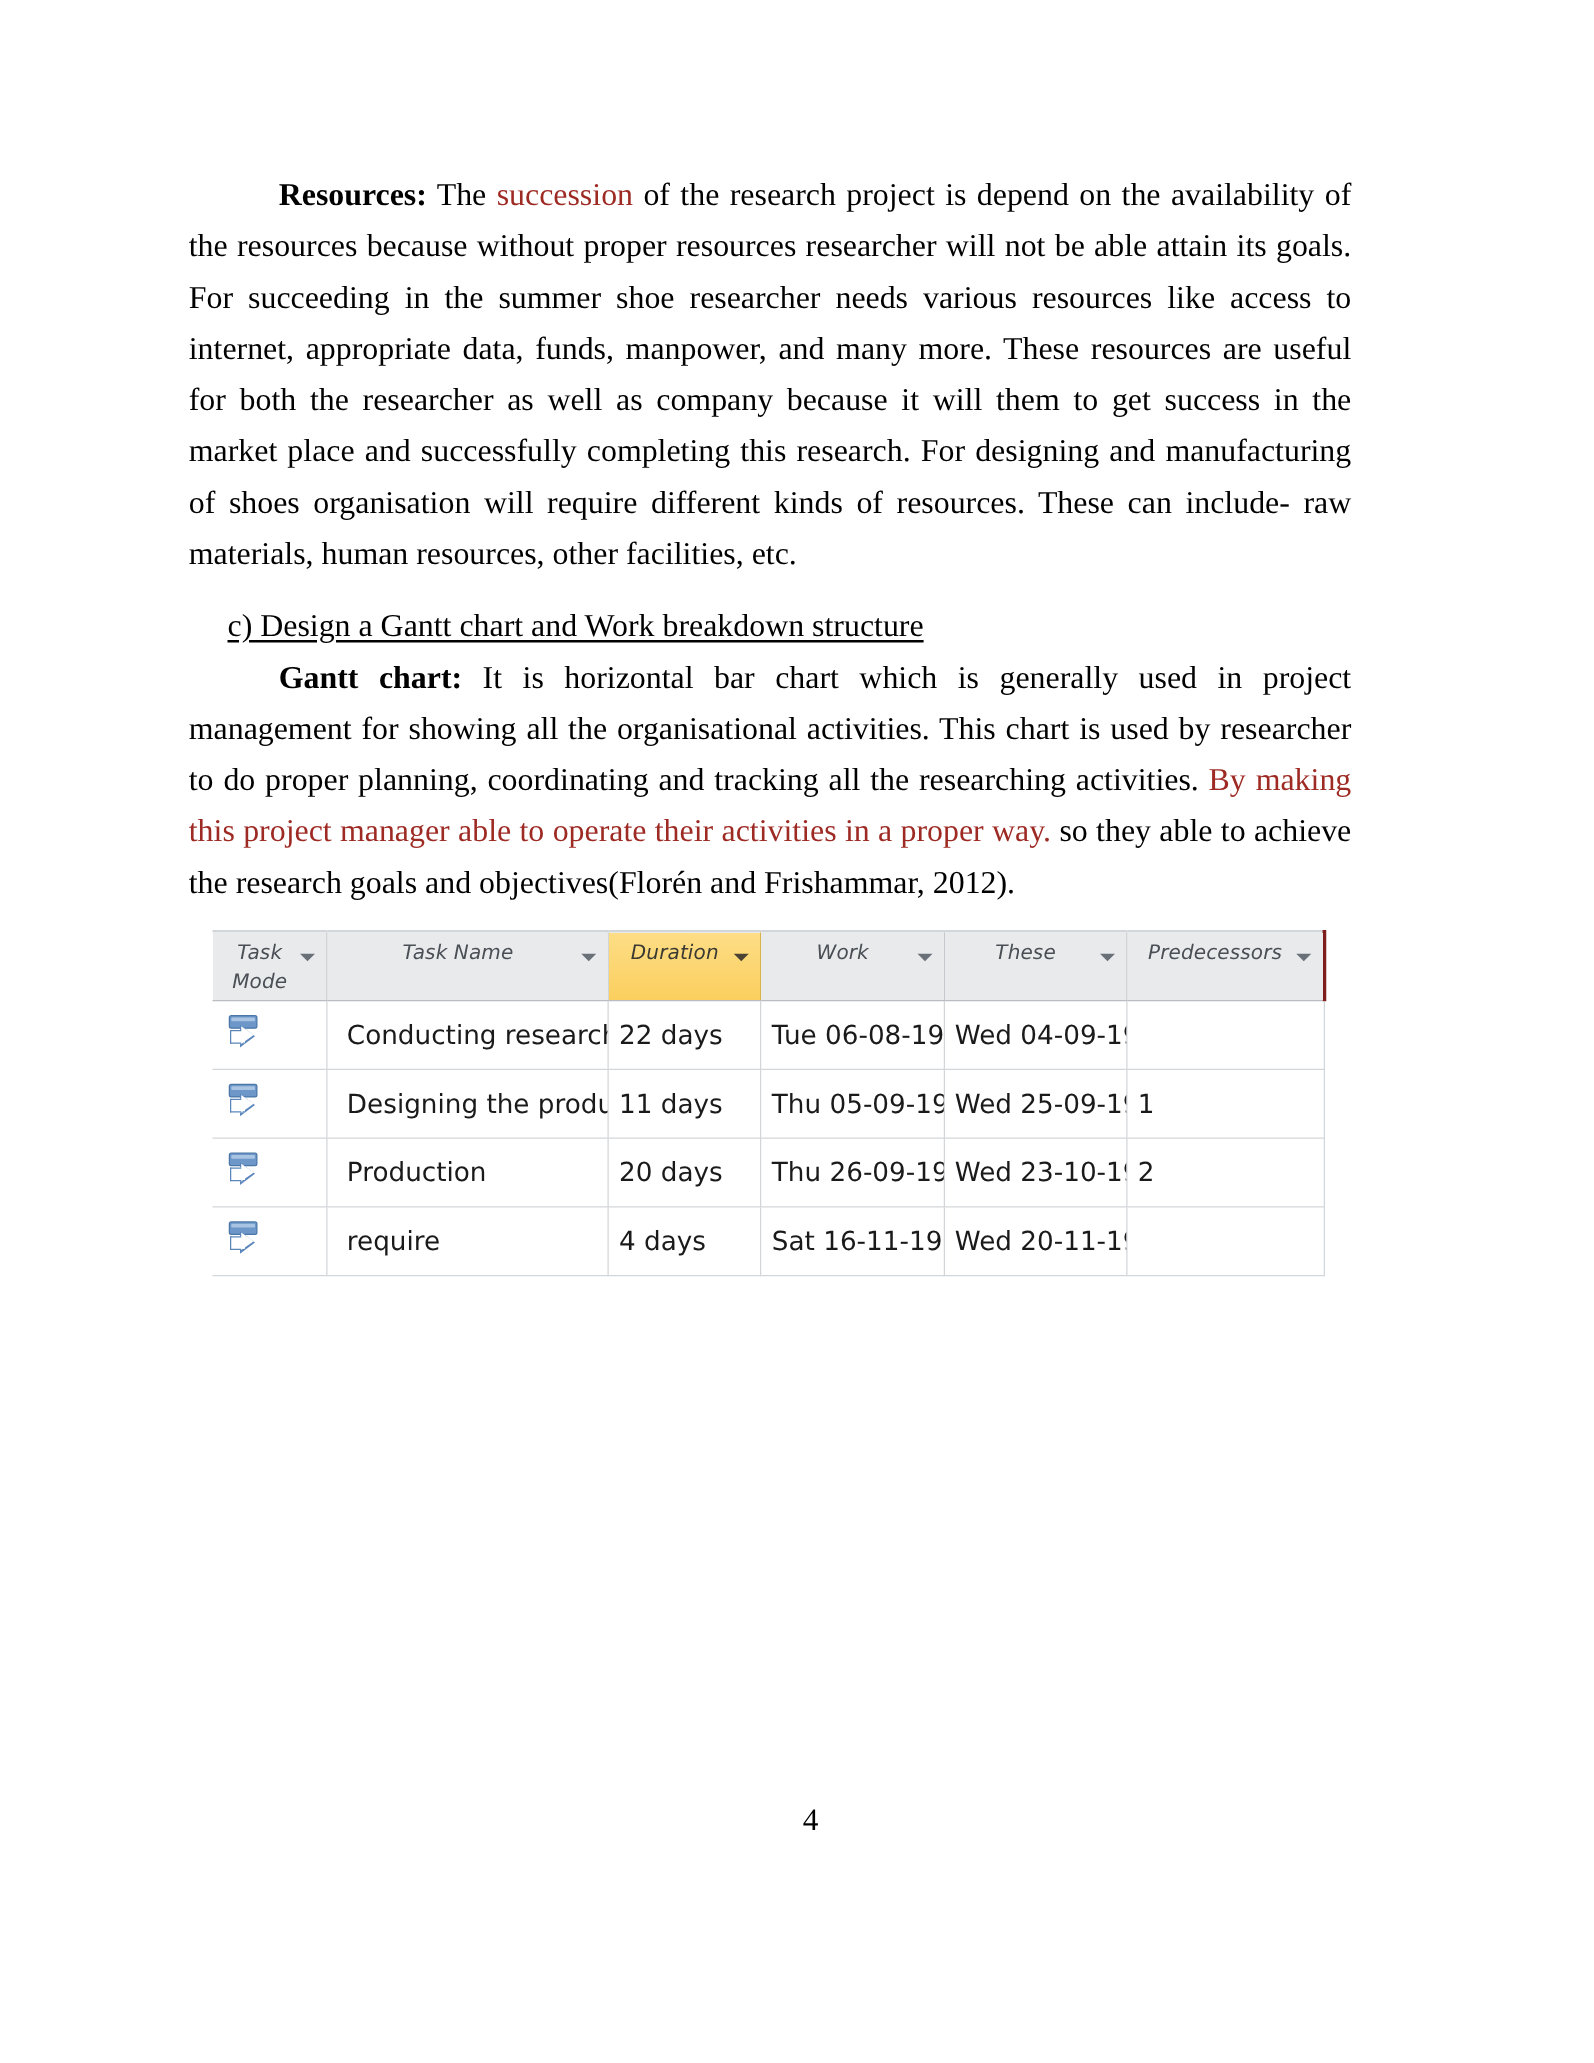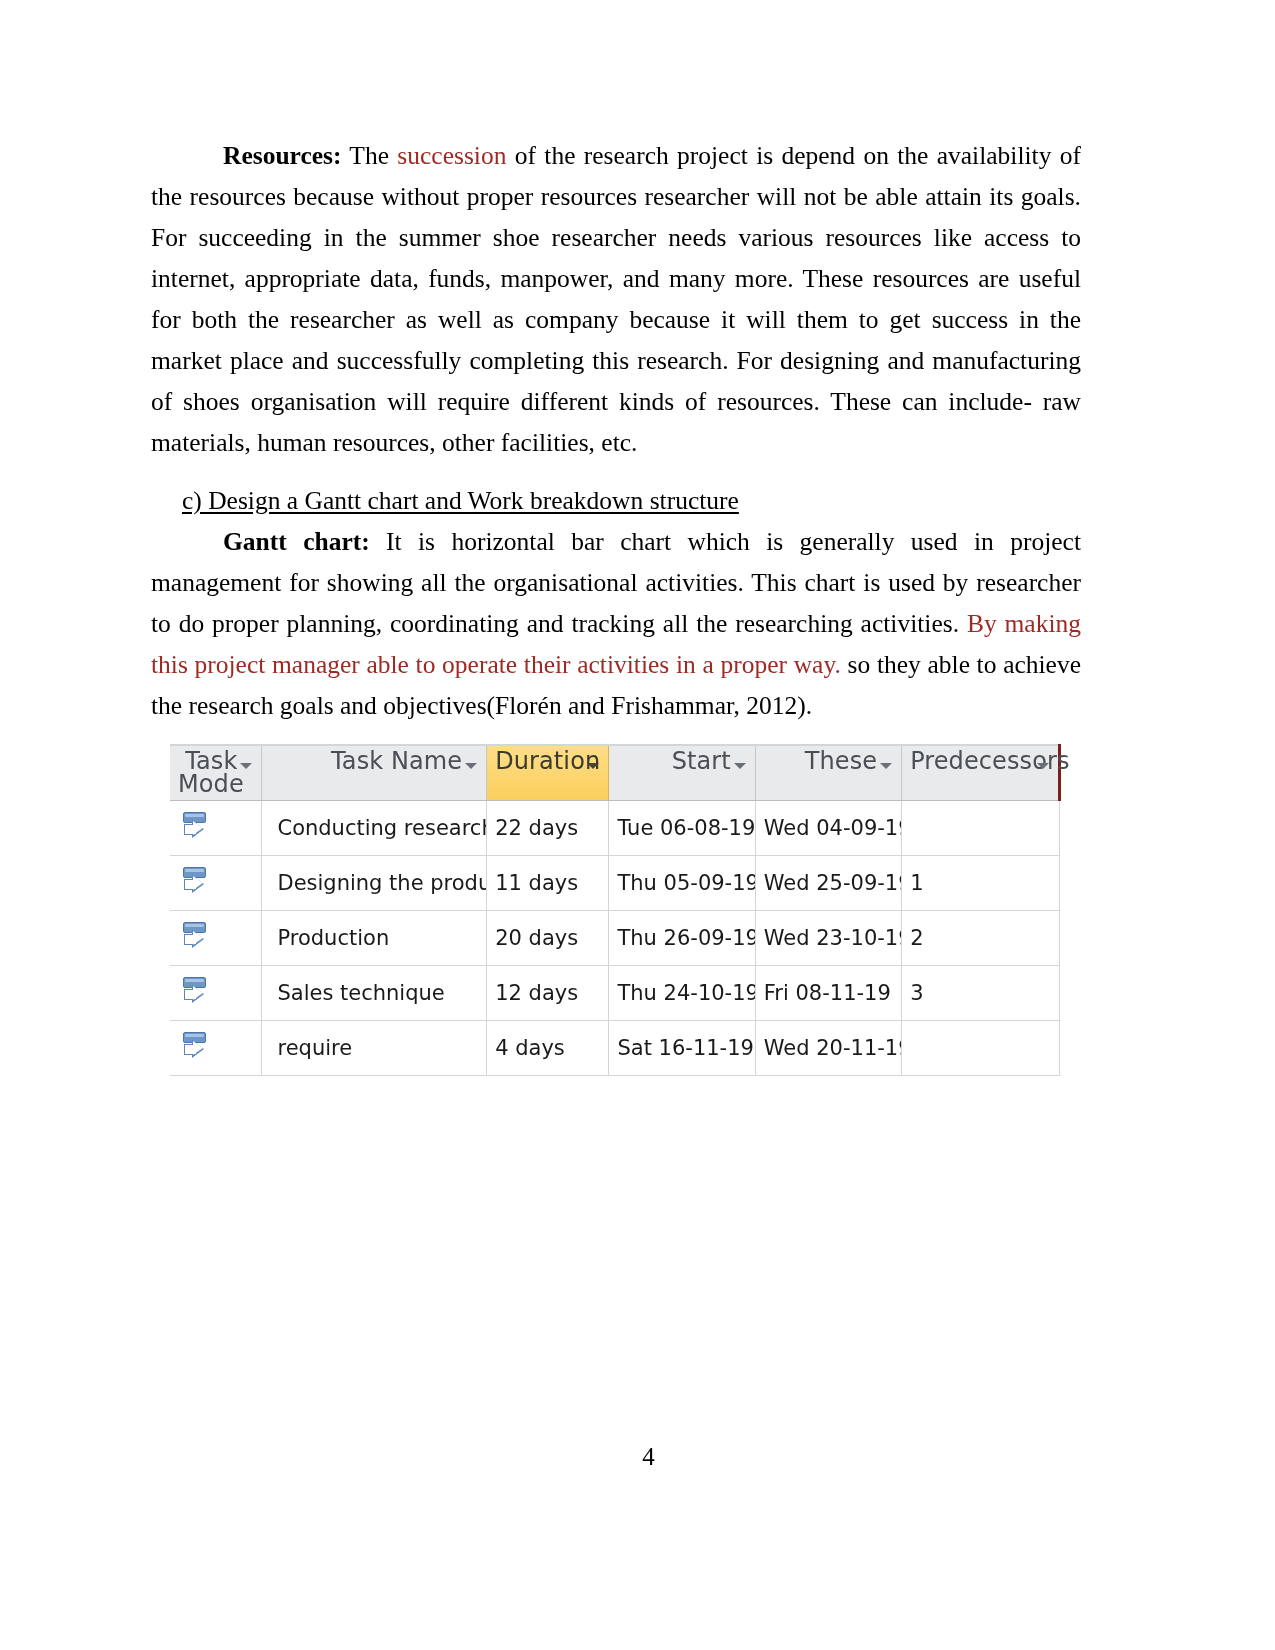--- a/index.html
+++ b/index.html
@@ -91,26 +91,27 @@
   table.gantt col.c-pred   { width: 151px; }
 
   table.gantt thead th {
     background: #e8eaec;
     border-right: 1px solid #c4c8cc;
     border-bottom: 1px solid #b9bdc2;
     border-top: 2px solid #d3d6d9;
     padding: 4px 6px 4px 8px;
     height: 45px;
     vertical-align: top;
-    text-align: right;
+    text-align: center;
     font-weight: normal;
-    font-size: 24px;
+    font-size: 16px;
     color: #4a4f55;
     position: relative;
     letter-spacing: 0.1px;
+    font-style: italic;
   }
   table.gantt thead th:last-child {
     border-right: 3px solid #7f1d1d;
   }
   table.gantt thead th.dur-head {
     background: #fcd770;
     background: linear-gradient(#fddd86, #fbcf5e);
     color: #3a3a32;
     border-right: 1px solid #d8b24b;
     border-left: 1px solid #d8b24b;
@@ -258,21 +259,21 @@
           </th>
           <th>
             <span class="th-inner">Task Name</span>
             <span class="filter-arrow"></span>
           </th>
           <th class="dur-head">
             <span class="th-inner">Duration</span>
             <span class="filter-arrow"></span>
           </th>
           <th>
-            <span class="th-inner">Start</span>
+            <span class="th-inner">Work</span>
             <span class="filter-arrow"></span>
           </th>
           <th>
             <span class="th-inner">These</span>
             <span class="filter-arrow"></span>
           </th>
           <th>
             <span class="th-inner">Predecessors</span>
             <span class="filter-arrow"></span>
           </th>
@@ -326,35 +327,20 @@
         </tr>
         <tr>
           <td class="cell-mode">
             <span class="mode-icon">
               <span class="bar"></span>
                 <span class="arrow-head-o"></span>
                 <span class="arrow-stem"></span>
                 <span class="arrow-head"></span>
             </span>
           </td>
-          <td class="cell-name">Sales technique</td>
-          <td>12 days</td>
-          <td>Thu 24-10-19</td>
-          <td>Fri 08-11-19</td>
-          <td class="cell-pred">3</td>
-        </tr>
-        <tr>
-          <td class="cell-mode">
-            <span class="mode-icon">
-              <span class="bar"></span>
-                <span class="arrow-head-o"></span>
-                <span class="arrow-stem"></span>
-                <span class="arrow-head"></span>
-            </span>
-          </td>
           <td class="cell-name">require</td>
           <td>4 days</td>
           <td>Sat 16-11-19</td>
           <td>Wed 20-11-19</td>
           <td class="cell-pred"></td>
         </tr>
       </tbody>
     </table>
   </div>
 

